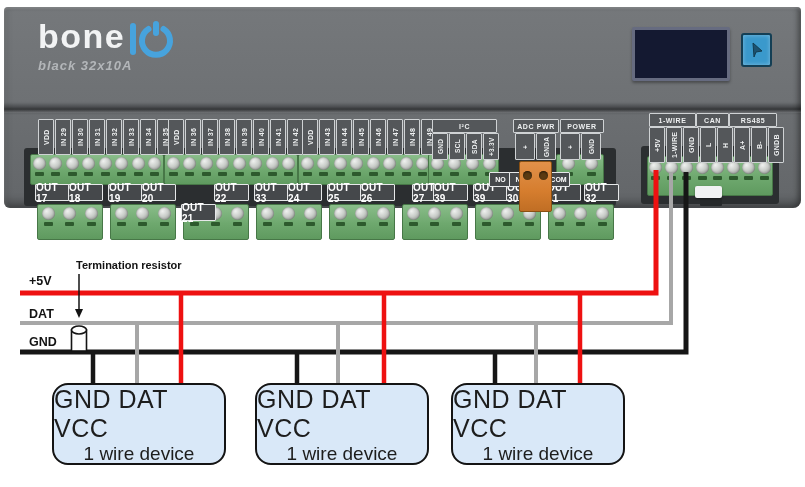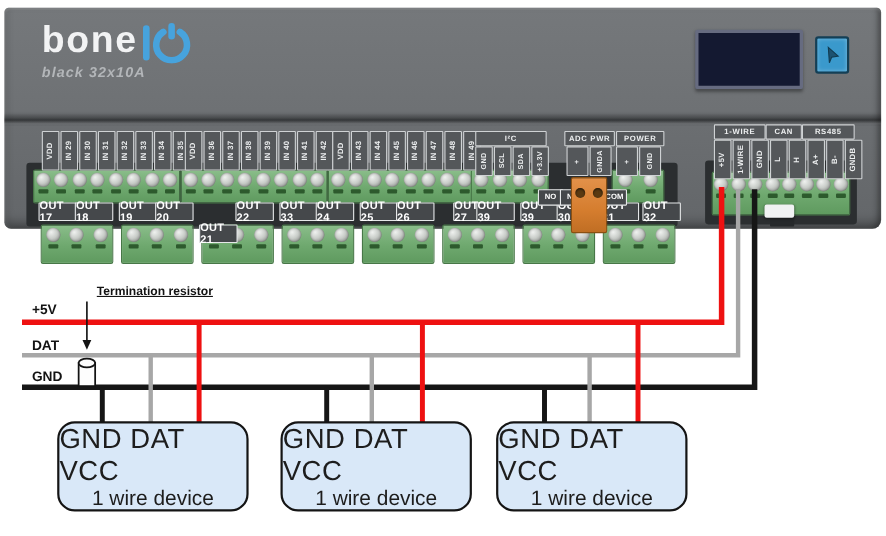--- a/index.html
+++ b/index.html
@@ -77,21 +77,21 @@
   .clip{position:absolute;left:691px;top:179px;width:27px;height:12px;background:#f1f2f3;
     border-radius:2px;z-index:7;box-shadow:0 1px 2px rgba(0,0,0,.4);}
   .clip-tab{position:absolute;left:696px;top:191px;width:22px;height:8px;background:#26292b;border-radius:1px;z-index:6;}
 
   
   .wires{position:absolute;left:0;top:0;z-index:10;pointer-events:none;}
   .bus-label{position:absolute;z-index:11;font-size:12.5px;font-weight:700;color:#131313;}
   .bus-label.l0{left:29px;top:274px;}
   .bus-label.l1{left:29px;top:307px;}
   .bus-label.l2{left:29px;top:335px;}
-  .term-label{position:absolute;left:88px;top:259px;z-index:11;font-size:11px;font-weight:600;color:#131313;text-decoration:underline;}
+  .term-label{position:absolute;left:76px;top:259px;z-index:11;font-size:11px;font-weight:600;color:#131313;}
 
   .wire-device{position:absolute;top:383px;width:170px;height:78px;z-index:20;
     background:#d9e8f8;border:2px solid #141414;border-radius:16px;
     display:flex;flex-direction:column;align-items:center;justify-content:space-evenly;
     color:#1d1d1d;}
   .wire-device.d0{left:52px;}
   .wire-device.d1{left:255px;}
   .wire-device.d2{left:451px;}
   .wd-pins{font-size:25px;letter-spacing:.5px;}
   .wd-name{font-size:19px;}

